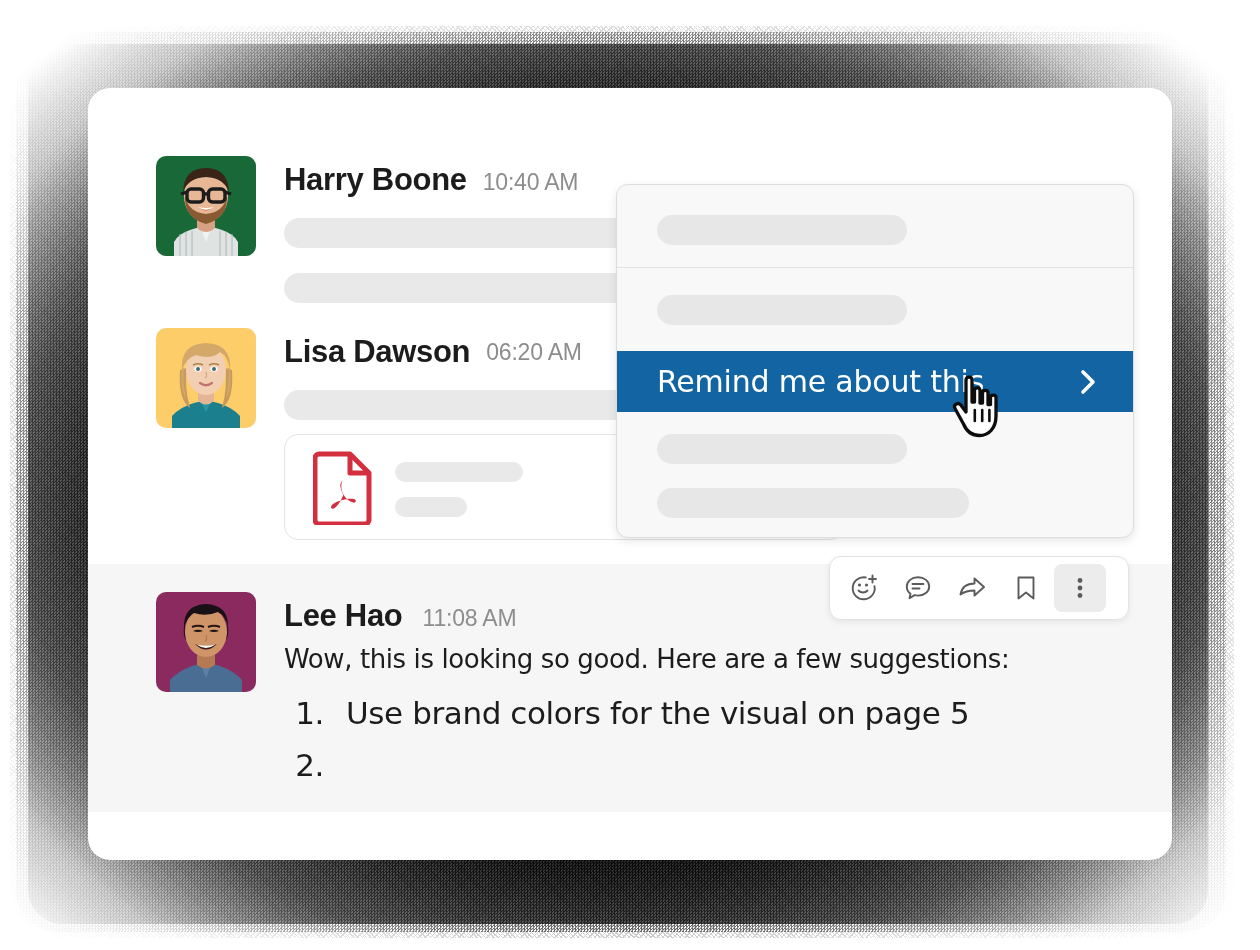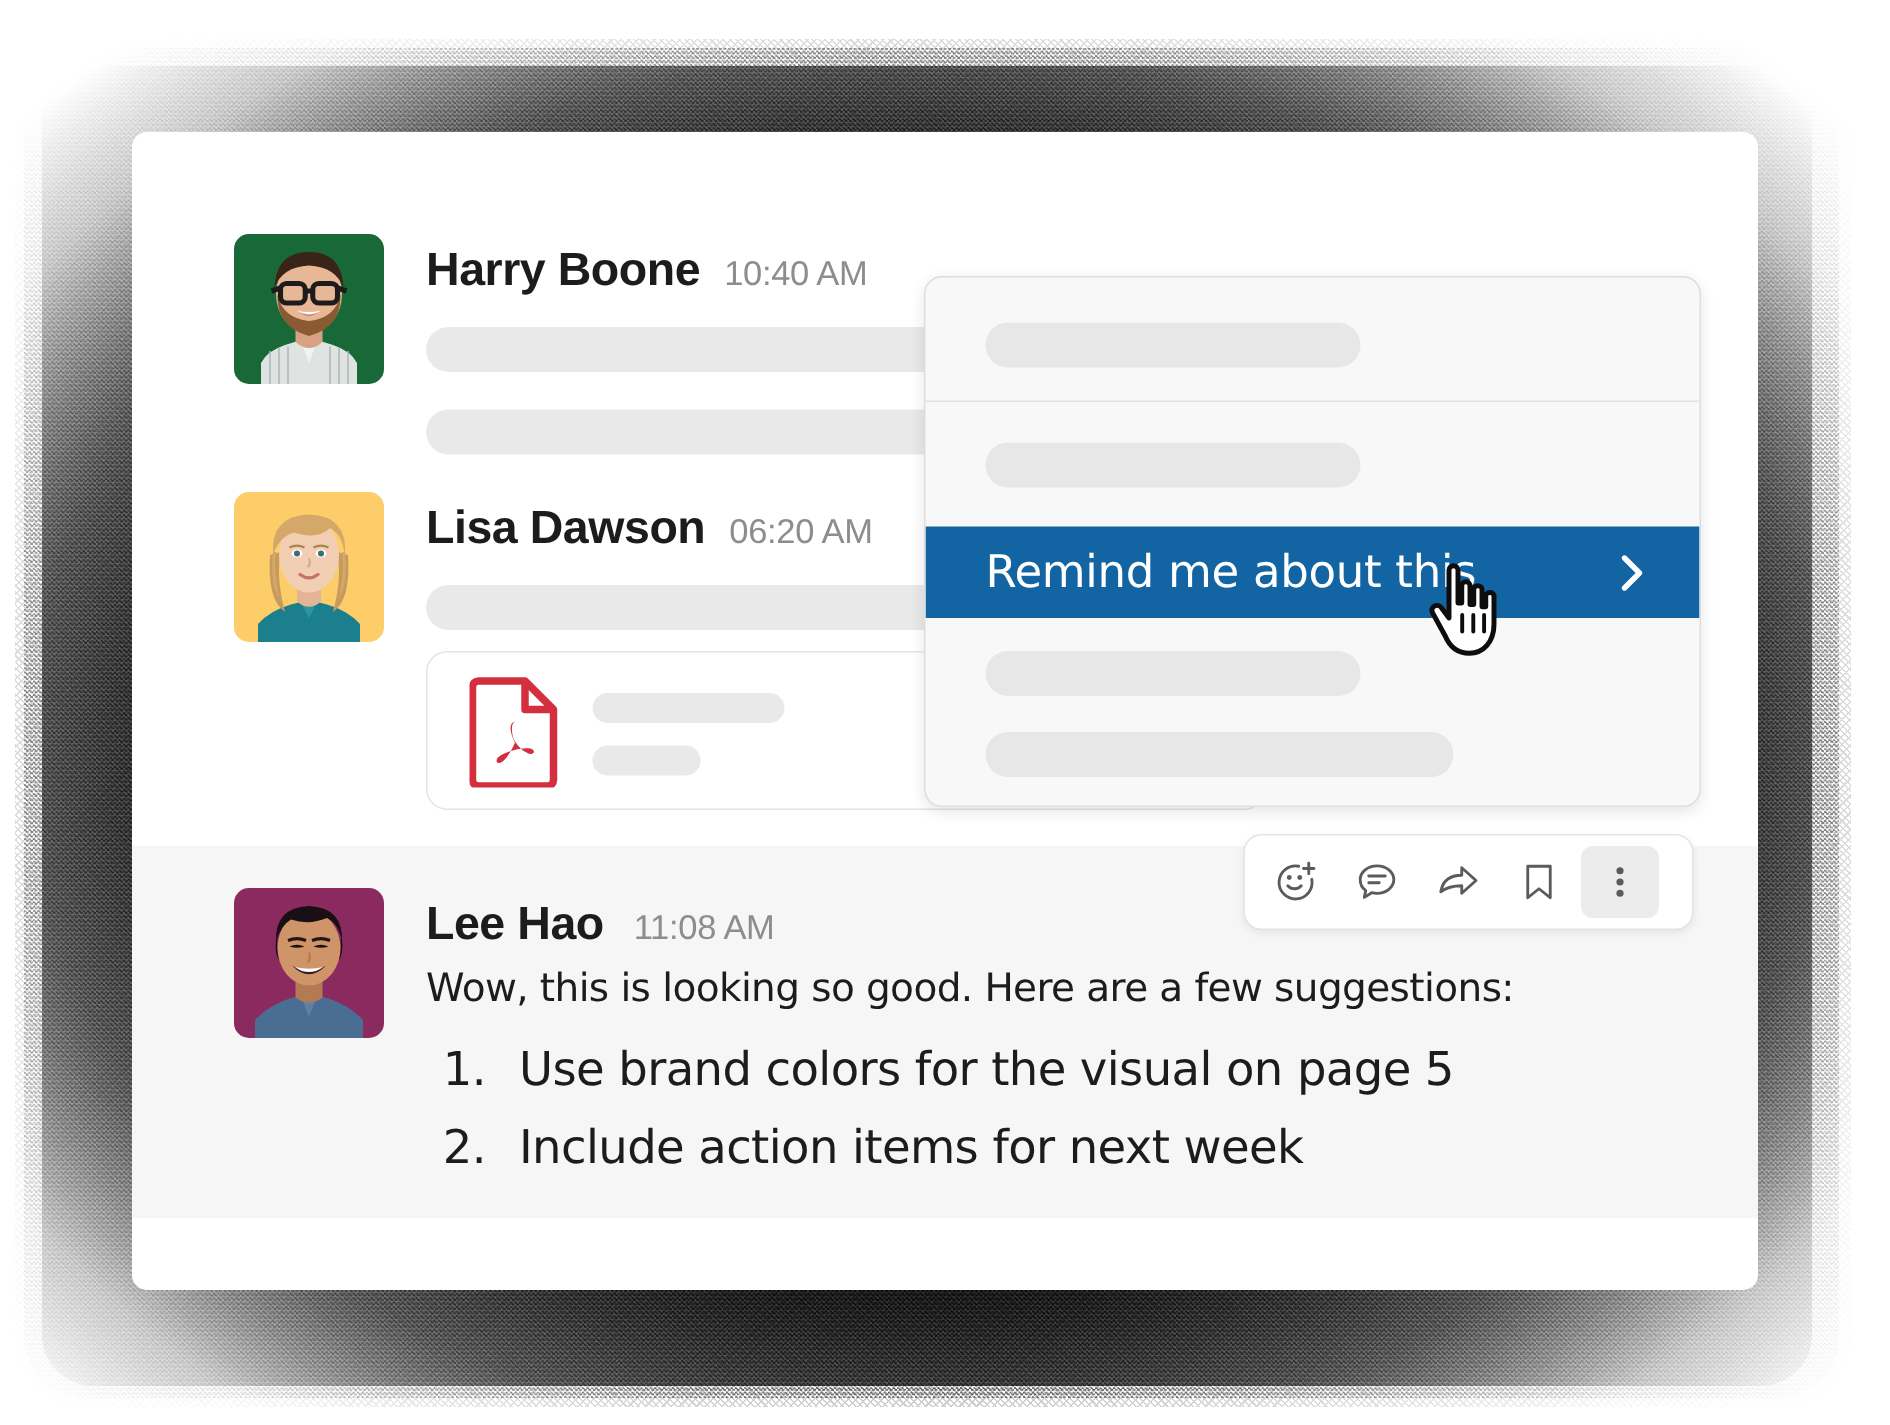--- a/index.html
+++ b/index.html
@@ -68,21 +68,21 @@
   }
 
   
   .card {
     position: absolute;
     left: 88px;
     top: 88px;
     width: 1084px;
     height: 772px;
     background: #ffffff;
-    border-radius: 10px;
+    border-radius: 22px;
     overflow: hidden;
   }
 
   
   .msg {
     position: absolute;
     left: 0;
     width: 1084px;
     box-sizing: border-box;
   }
@@ -104,21 +104,21 @@
 
   .msg-head {
     position: absolute;
     left: 196px;
     display: flex;
     align-items: baseline;
     gap: 16px;
     white-space: nowrap;
   }
   .msg-harry .msg-head { top: 52px; }
-  .msg-lisa  .msg-head { top: 36px; }
+  .msg-lisa  .msg-head { top: 36px; align-items: center; }
   .msg-lee   .msg-head { top: 34px; gap: 20px; }
 
   .author {
     font-size: 31px;
     font-weight: 700;
     color: #1d1c1d;
     letter-spacing: -0.3px;
   }
   .time {
     font-size: 23px;
@@ -446,21 +446,20 @@
       </div>
       <div class="lee-body">
         <div class="lee-line">Wow, this is looking so good. Here are a few suggestions:</div>
         <ol class="lee-list">
           <li>
             <span class="num">1.</span>
             <span>Use brand colors for the visual on page 5</span>
           </li>
           <li>
             <span class="num">2.</span>
-            <span>Include action items for next week</span>
           </li>
         </ol>
       </div>
     </div>
 
   </div>
 
   <div class="ctxmenu">
     <div class="m-skel mi1"></div>
     <div class="menu-sep sep1"></div>

